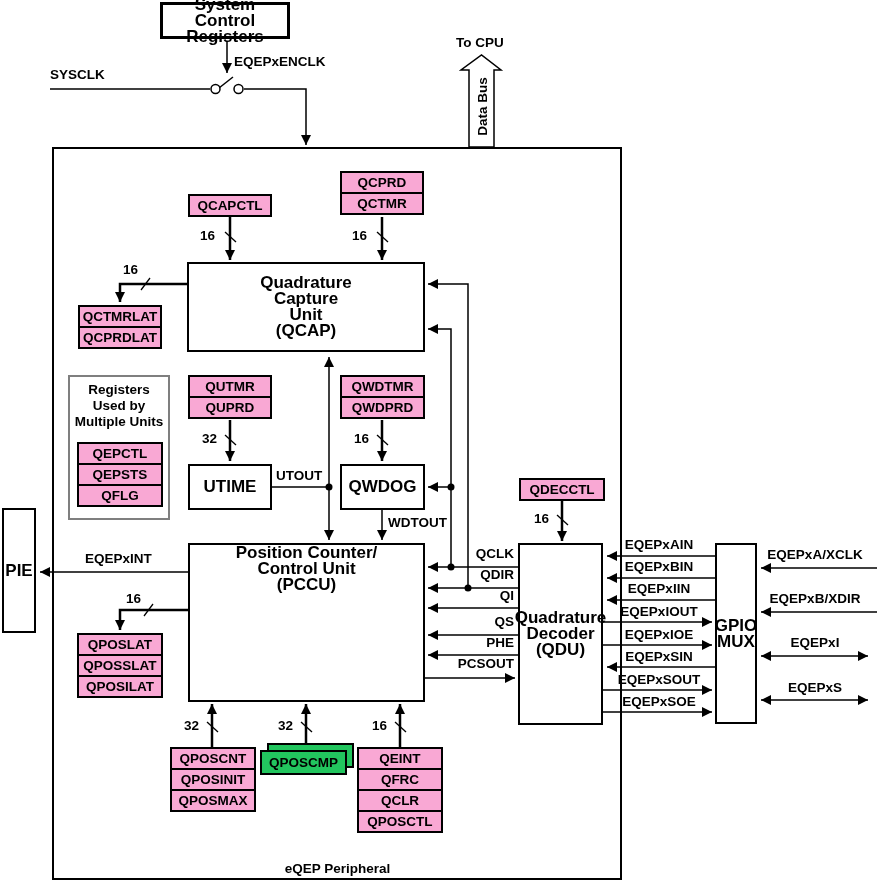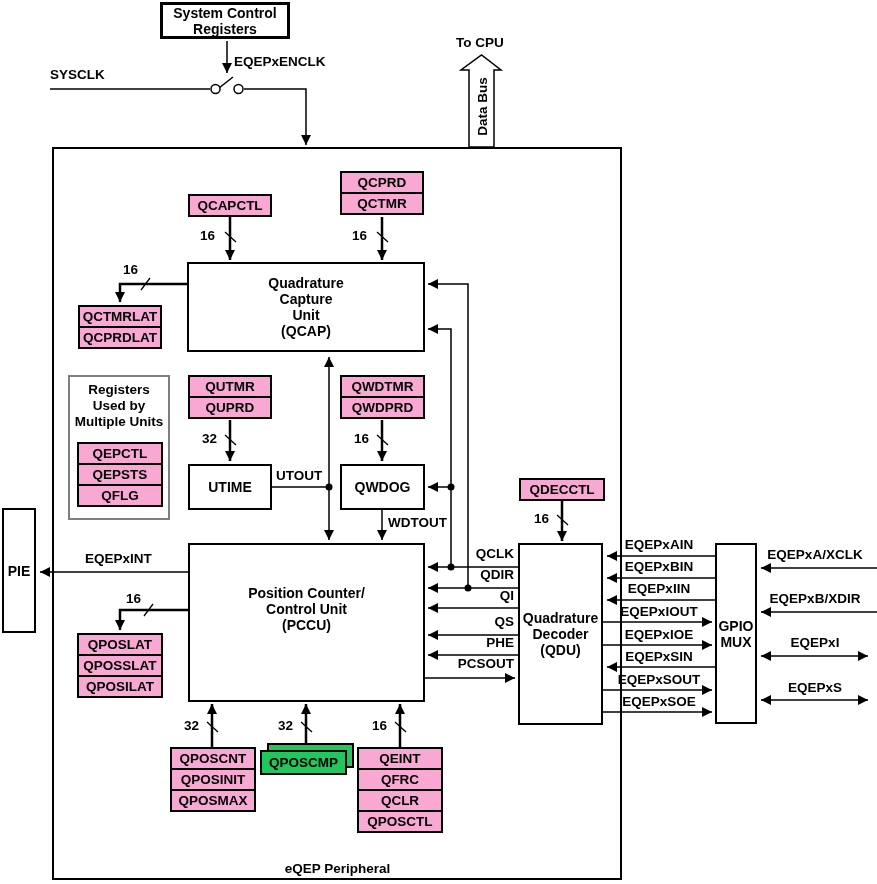--- a/index.html
+++ b/index.html
@@ -1,21 +1,21 @@
 <!DOCTYPE html>
 <html><head>
 <meta charset="utf-8">
 <style>
   html,body{margin:0;padding:0;background:#fff;}
   .canvas{position:relative;width:877px;height:884px;background:#ffffff;overflow:hidden;
           font-family:"Liberation Sans",sans-serif;color:#000;}
   svg.wires{position:absolute;left:0;top:0;z-index:1;}
   .box{position:absolute;border:2px solid #000;background:#fff;box-sizing:border-box;
        display:flex;flex-direction:column;align-items:center;justify-content:center;
-       text-align:center;font-weight:bold;font-size:14px;line-height:16px;z-index:2;}
+       text-align:center;font-weight:bold;font-size:17px;line-height:16px;z-index:2;}
   .box.transparent{background:transparent;z-index:0;}
   .stack{position:absolute;z-index:2;}
   .cell{height:23px;border:2px solid #000;background:#f9a8d4;box-sizing:border-box;
         display:flex;align-items:center;justify-content:center;
         font-weight:bold;font-size:13.5px;margin-top:-2px;}
   .cell:first-child{margin-top:0;}
   .lbl{position:absolute;font-weight:bold;font-size:13.5px;white-space:nowrap;z-index:3;line-height:15px;}
   .lbl.ctr{text-align:center;}
   .lbl.rgt{text-align:right;}
   .mu{position:absolute;border:2px solid #7f7f7f;background:#fff;box-sizing:border-box;z-index:2;}
@@ -139,21 +139,21 @@
   <div class="lbl" style="left:456px;top:35px;">To CPU</div>
   <div class="lbl ctr" style="left:444px;top:99px;width:76px;transform:rotate(-90deg);">Data Bus</div>
 
   <div class="box" style="left:187px;top:262px;width:238px;height:90px;">
     <div>Quadrature</div>
     <div>Capture</div>
     <div>Unit</div>
     <div>(QCAP)</div>
   </div>
 
-  <div class="box" style="left:188px;top:543px;width:237px;height:159px;justify-content:flex-start;padding-top:40px;">
+  <div class="box" style="left:188px;top:543px;width:237px;height:159px;justify-content:flex-start;">
     <div>Position Counter/</div>
     <div>Control Unit</div>
     <div>(PCCU)</div>
   </div>
 
   <div class="box" style="left:518px;top:543px;width:85px;height:182px;">
     <div>Quadrature</div>
     <div>Decoder</div>
     <div>(QDU)</div>
   </div>

